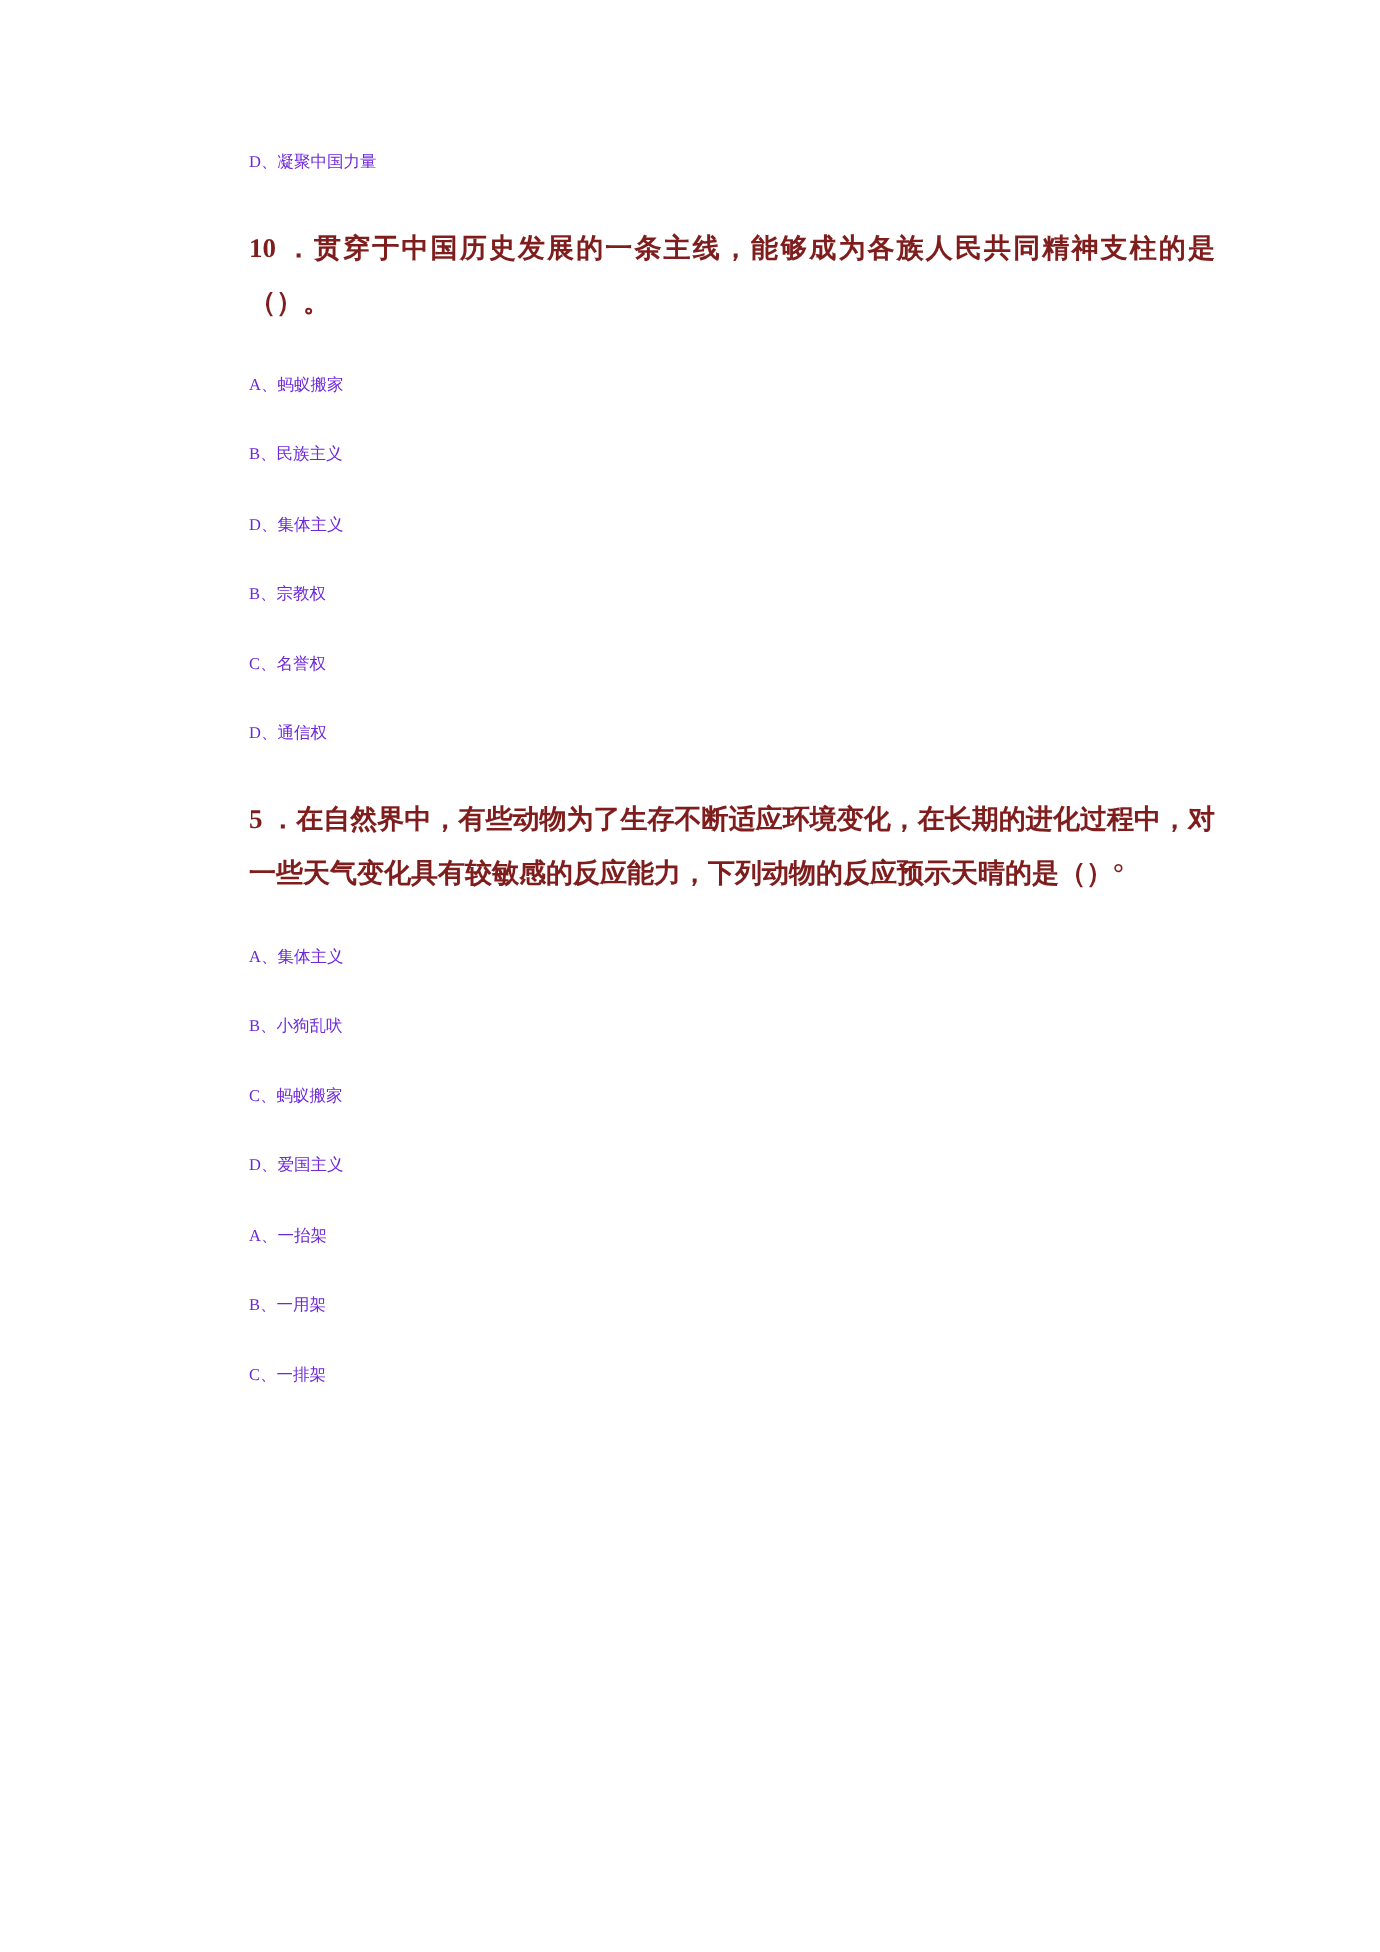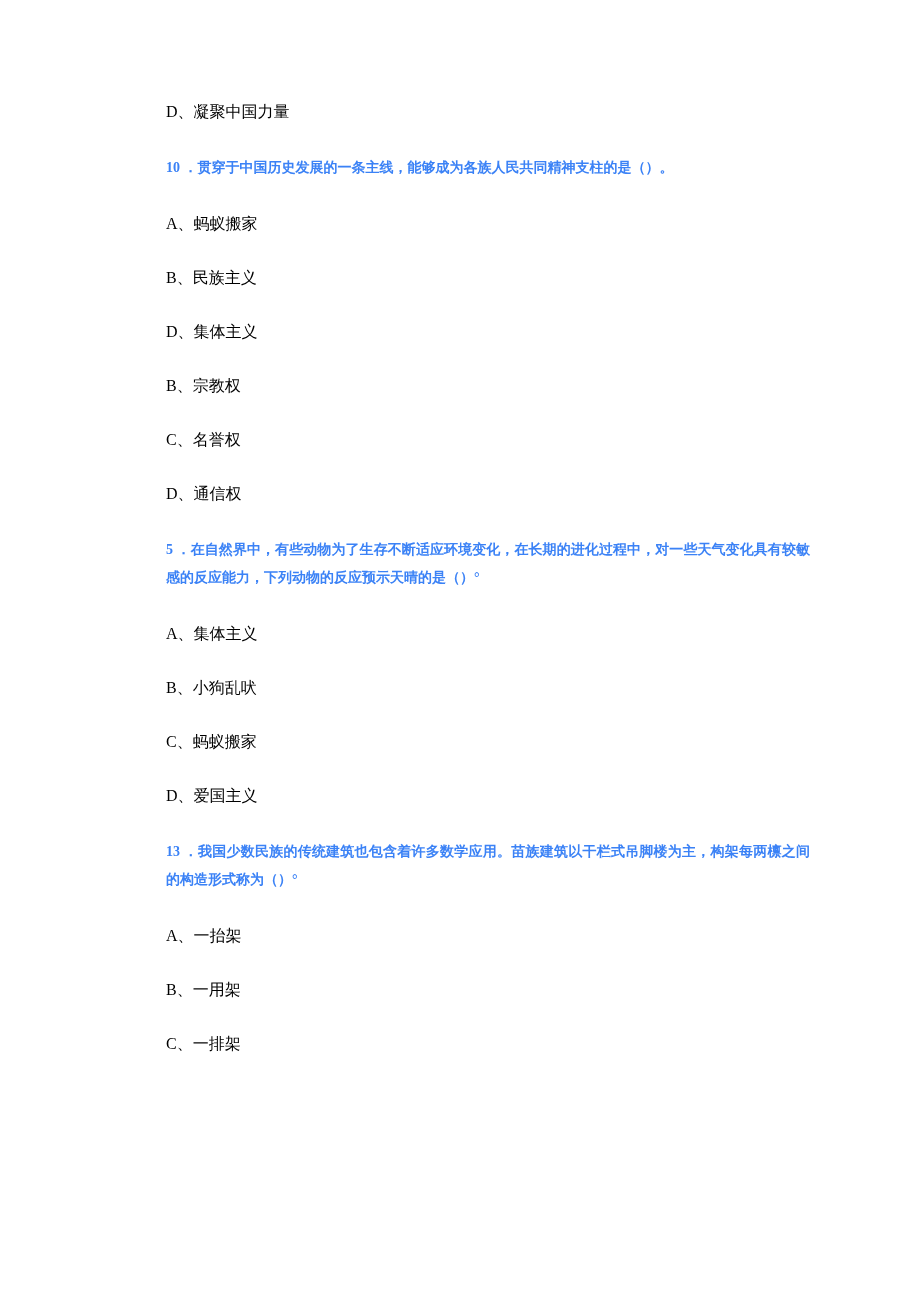--- a/index.html
+++ b/index.html
@@ -7,28 +7,28 @@
     padding: 0;
     background: #ffffff;
     font-family: "SimSun", "宋体", serif;
     width: 920px;
   }
   .page {
     padding: 100px 110px 60px 130px;
     box-sizing: border-box;
   }
   .opt {
-    font-size: 16px;
-    color: #000000;
+    font-size: 11px;
+    color: #6d28d9;
     margin: 0 0 30px 36px;
     line-height: 1.5;
   }
   .qstem {
-    font-size: 14px;
-    color: #3b82f6;
+    font-size: 18px;
+    color: #7f1d1d;
     margin: 0 0 30px 36px;
     line-height: 2;
     text-align: justify;
   }
   .qnum {
     font-weight: bold;
   }
 </style>
 </head>
 <body>
@@ -49,20 +49,17 @@
   <p class="opt">D、通信权</p>
 
   <p class="qstem">
     <span class="qnum">5 ．在自然界中，有些动物为了生存不断适应环境变化，在长期的进化过程中，对一些天气变化具有较敏感的反应能力，下列动物的反应预示天晴的是（）°</span>
   </p>
   <p class="opt">A、集体主义</p>
   <p class="opt">B、小狗乱吠</p>
   <p class="opt">C、蚂蚁搬家</p>
   <p class="opt">D、爱国主义</p>
 
-  <p class="qstem">
-    <span class="qnum">13 ．我国少数民族的传统建筑也包含着许多数学应用。苗族建筑以干栏式吊脚楼为主，构架每两檩之间的构造形式称为（）°</span>
-  </p>
   <p class="opt">A、一抬架</p>
   <p class="opt">B、一用架</p>
   <p class="opt">C、一排架</p>
 
 </div>
 
 </body></html>

